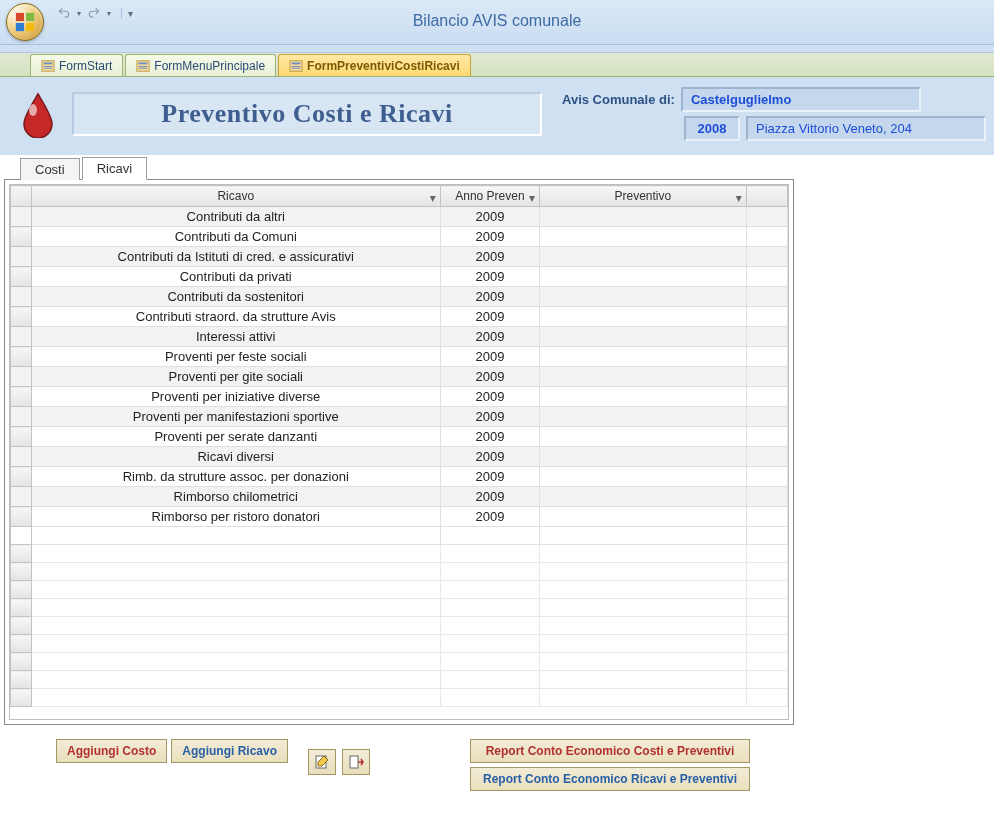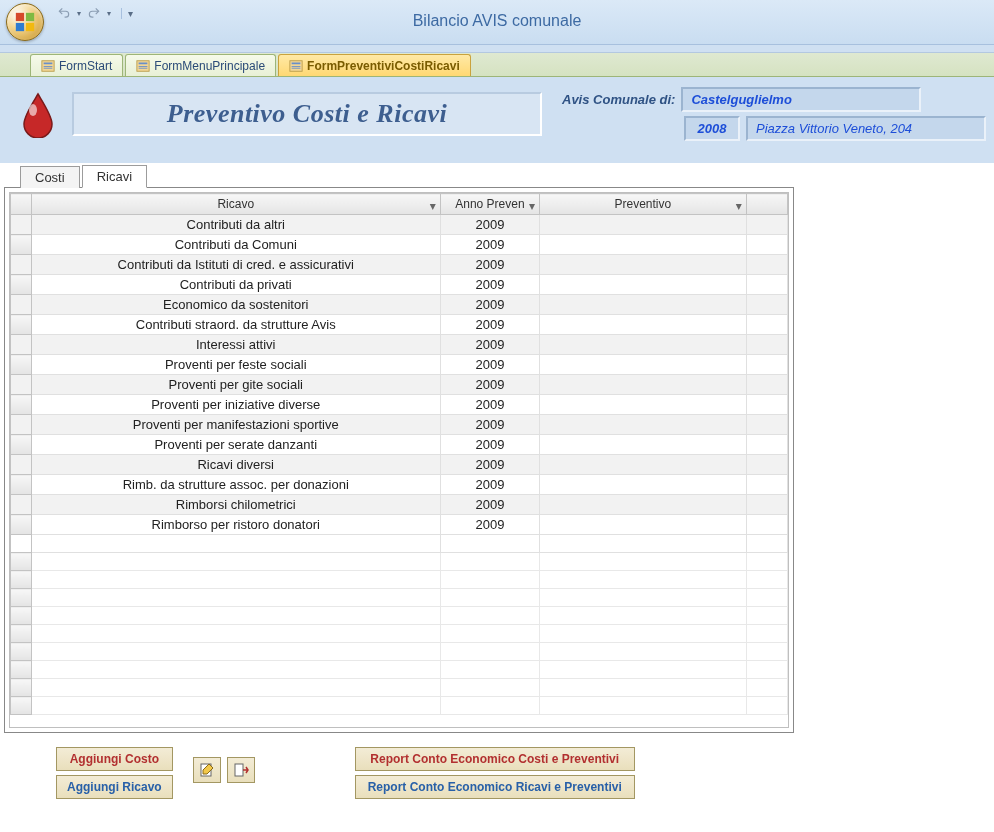--- a/index.html
+++ b/index.html
@@ -16,21 +16,21 @@
 
 
 .doc-tabs { height: 24px; background: linear-gradient(to bottom,#dfe9d1,#d5e2c1); display: flex; align-items: flex-end; padding-left: 30px; gap: 0; border-bottom: 1px solid #9db578;}
 .doc-tab { height: 22px; padding: 0 10px; display:flex; align-items:center; gap:4px; background: linear-gradient(to bottom,#f6fae9,#e8f0d6); border:1px solid #9db578; border-bottom:none; border-radius:3px 3px 0 0; margin-right:2px; color:#2b4b78; font-size:12px; }
 .doc-tab .tabicon { width:14px; height:14px; }
 .doc-tab.active { background: linear-gradient(to bottom,#ffe9a6,#ffd873); border-color:#caa23d; color:#5a4600; font-weight:bold;}
 .doc-tab.active .tablabel { color:#7a5c00;}
 
 
 .form-area { background:#cfe0f2; padding:6px 10px 0 10px; }
-.form-header { display:flex; align-items:center; gap:10px; padding:4px 4px 22px 4px;font-style:italic;}
+.form-header { display:flex; align-items:center; gap:10px; padding:4px 4px 14px 4px;}
 .logo { width:52px; height:52px; display:flex; align-items:center; justify-content:center;}
 .title-plate { flex:0 0 470px; height:44px; background:#d8e5f3; border:2px solid #b8cbe0; border-right-color:#fff; border-bottom-color:#fff; display:flex; align-items:center; justify-content:center;}
 .title-plate span { color:#3d5e8f; font-family: Georgia, "Times New Roman", serif; font-size:26px; font-weight:bold; letter-spacing:0.5px;}
 .header-right { flex:1; display:flex; flex-direction:column; gap:4px; padding-left:10px;}
 .hr-row { display:flex; align-items:center; gap:6px;}
 .hr-label { color:#2f5284; font-size:13px; font-weight:bold;}
 .sunken { background:#c4d7ec; border:2px solid; border-color:#9bb4d0 #eaf1f9 #eaf1f9 #9bb4d0; color:#1d4ed8; padding:3px 8px; font-size:13px; font-weight:bold;}
 .sunken.year { width:56px; text-align:center; margin-left:122px;}
 .sunken.name { width:240px;}
 .sunken.addr { width:240px; font-weight:normal;}
@@ -51,21 +51,21 @@
 .grid tr.newrow td { background:#fff;}
 .grid .rowhead { width:18px; background:linear-gradient(to bottom,#f7f7f7,#e4e4e4); border:1px solid #c3c3c3;}
 .grid .col-ricavo { text-align:center;}
 .grid .col-anno { text-align:center;}
 .grid .col-prev { text-align:right;}
 .grid .corner { width:18px;}
 .grid tbody tr:first-child td:first-of-type { }
 
 
 .bottom-bar { display:flex; align-items:flex-start; gap:20px; padding:8px 0 0 56px;}
-.btn-col { display:flex; flex-direction:column; gap:4px;}
+.btn-col { display:flex; flex-direction:row; gap:4px;}
 .btn { background:linear-gradient(to bottom,#f3ecd6,#e9dfbc); border:1px solid #a39762; padding:4px 10px; font-size:12px; font-weight:bold; min-width:108px; text-align:center; cursor:default;}
 .btn.red { color:#b23030;}
 .btn.blue { color:#2860a8;}
 .icon-btns { display:flex; gap:6px; align-items:center; margin-top:10px;}
 .iconbtn { width:28px; height:26px; background:linear-gradient(to bottom,#f3ecd6,#e9dfbc); border:1px solid #a39762; display:flex; align-items:center; justify-content:center;}
 .report-col { display:flex; flex-direction:column; gap:4px; margin-left:80px;}
 .report-btn { background:linear-gradient(to bottom,#f3ecd6,#e9dfbc); border:1px solid #a39762; padding:4px 12px; font-size:12px; font-weight:bold; text-align:center; cursor:default;}
 .report-btn.red { color:#b23030;}
 .report-btn.blue { color:#2860a8;}
 
@@ -207,21 +207,21 @@
             </tr>
             <tr>
               <td class="rowhead"></td>
               <td class="col-ricavo">Contributi da privati</td>
               <td class="col-anno">2009</td>
               <td class="col-prev"></td>
               <td></td>
             </tr>
             <tr class="alt">
               <td class="rowhead"></td>
-              <td class="col-ricavo">Economico da sostenitori</td>
+              <td class="col-ricavo">Contributi da sostenitori</td>
               <td class="col-anno">2009</td>
               <td class="col-prev"></td>
               <td></td>
             </tr>
             <tr>
               <td class="rowhead"></td>
               <td class="col-ricavo">Contributi straord. da strutture Avis</td>
               <td class="col-anno">2009</td>
               <td class="col-prev"></td>
               <td></td>
@@ -277,21 +277,21 @@
             </tr>
             <tr>
               <td class="rowhead"></td>
               <td class="col-ricavo">Rimb. da strutture assoc. per donazioni</td>
               <td class="col-anno">2009</td>
               <td class="col-prev"></td>
               <td></td>
             </tr>
             <tr class="alt">
               <td class="rowhead"></td>
-              <td class="col-ricavo">Rimborsi chilometrici</td>
+              <td class="col-ricavo">Rimborso chilometrici</td>
               <td class="col-anno">2009</td>
               <td class="col-prev"></td>
               <td></td>
             </tr>
             <tr>
               <td class="rowhead"></td>
               <td class="col-ricavo">Rimborso per ristoro donatori</td>
               <td class="col-anno">2009</td>
               <td class="col-prev"></td>
               <td></td>

